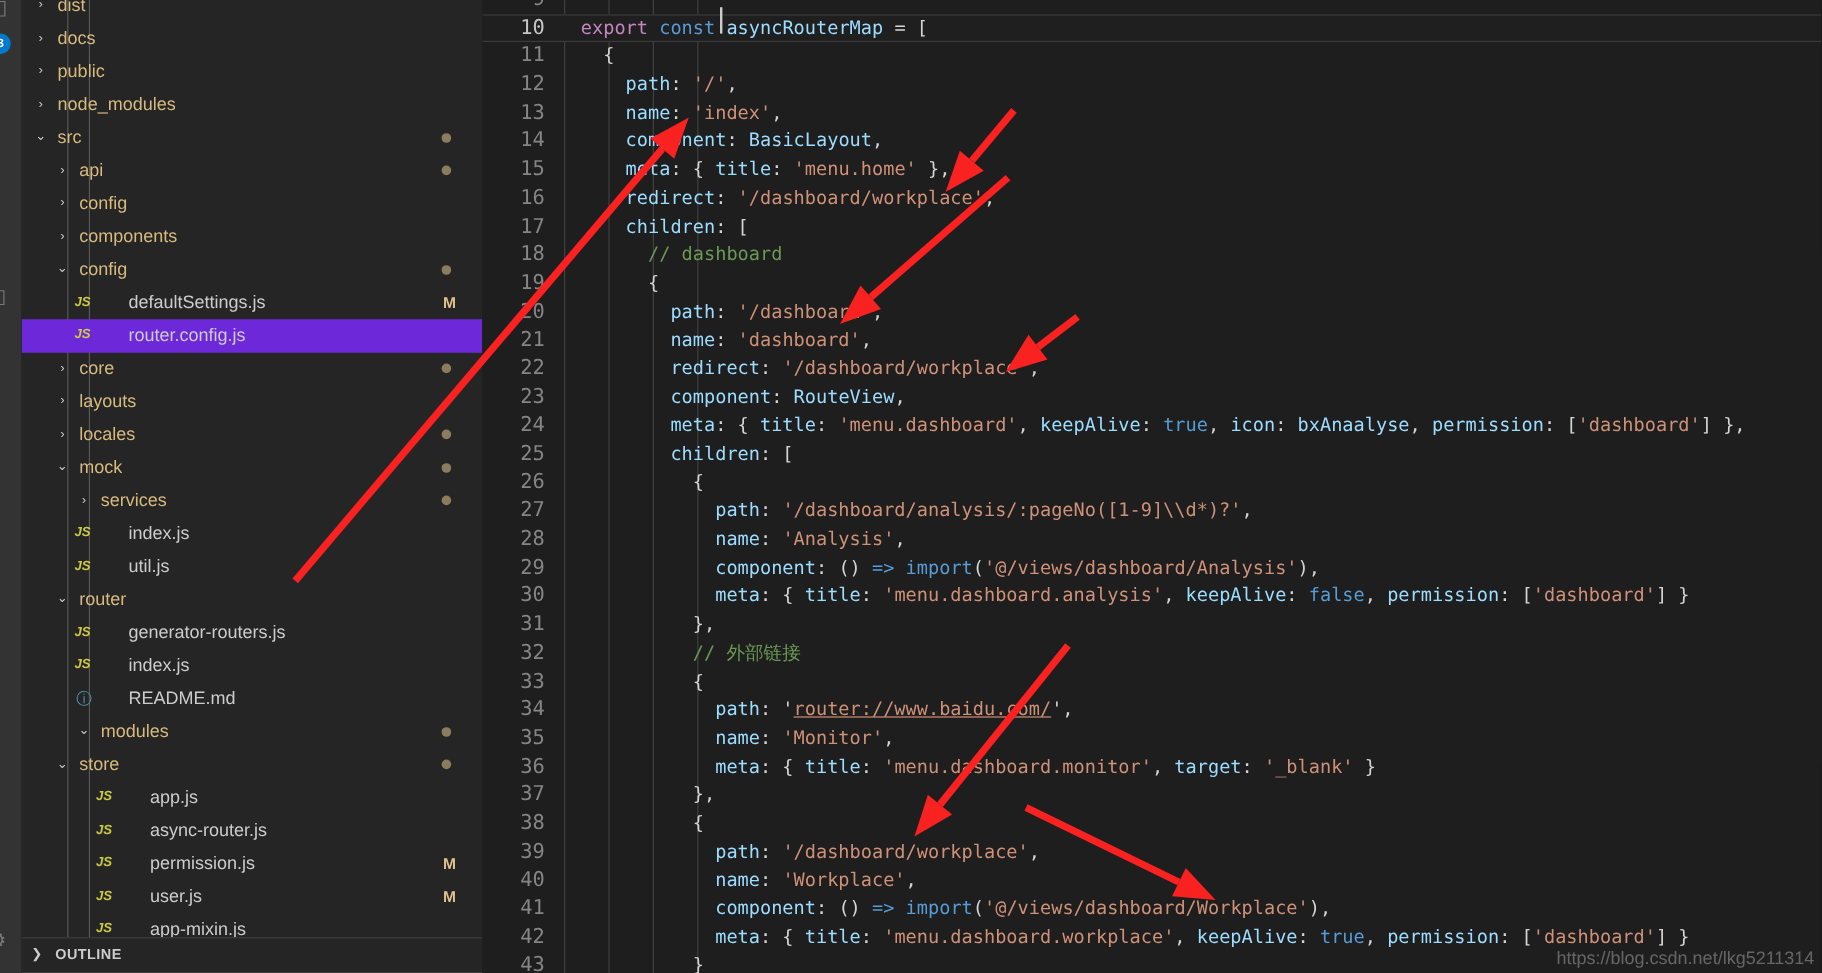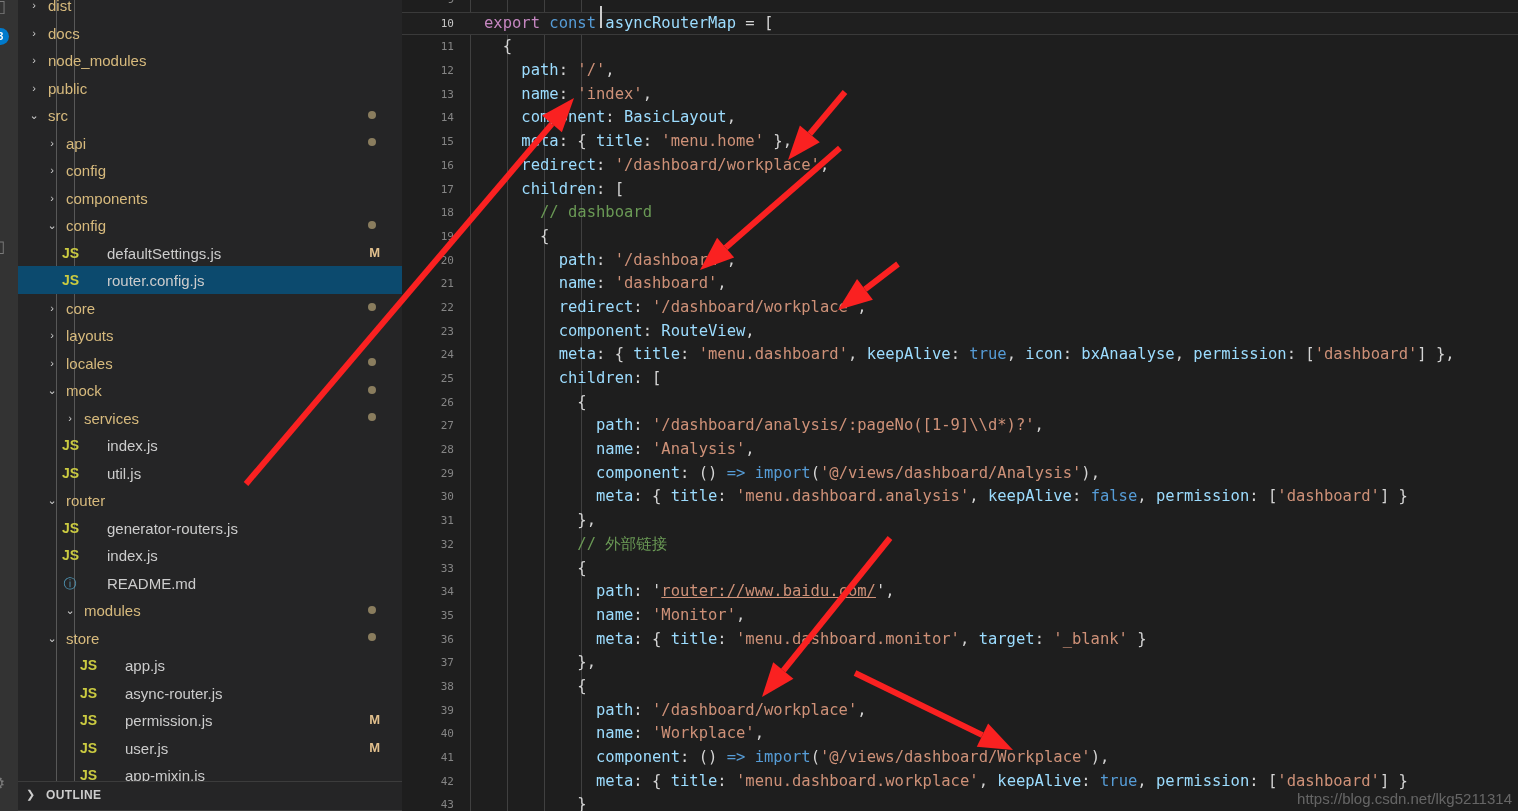--- a/index.html
+++ b/index.html
@@ -63,35 +63,36 @@
   .tree-row {
     position: relative;
     height: 27.5px;
     line-height: 27.5px;
     white-space: nowrap;
     font-size: 15px;
     color: #cccccc;
     cursor: pointer;
   }
   .tree-row.selected {
-    background: #0c4a6e;
+    background: #6d28d9;
   }
   .tree-row .chev {
     display: inline-block;
     width: 16px;
     text-align: center;
     font-size: 11px;
     color: #cccccc;
     vertical-align: middle;
   }
   .tree-row .jsicon {
     display: inline-block;
     width: 16px;
-    font-size: 14px;
+    font-size: 11px;
     font-weight: bold;
+    font-style: italic;
     color: #cbcb41;
     vertical-align: middle;
   }
   .tree-row .mdicon {
     display: inline-block;
     width: 16px;
     font-size: 13px;
     color: #519aba;
     text-align: center;
     vertical-align: middle;
@@ -170,21 +171,21 @@
     height: 23.7px;
     line-height: 23.7px;
     white-space: pre;
   }
   .line .num {
     position: absolute;
     left: 0; top: 0;
     width: 52px;
     text-align: right;
     color: #858585;
-    font-size: 11px;
+    font-size: 17px;
   }
   .line.current .num { color: #c6c6c6; }
   .line.current {
     background: #1f1f1f;
     border-top: 1px solid #3a3a3a;
     border-bottom: 1px solid #3a3a3a;
     height: 21.7px;
     line-height: 21.7px;
   }
   .line .code {
@@ -250,22 +251,22 @@
     <div class="act-glyph" style="top:690px;">○</div>
     <div class="act-glyph" style="top:775px;">⚙</div>
   </div>
 
   <div class="sidebar">
     <div class="indent-guide" style="left:38px;"></div>
     <div class="indent-guide" style="left:56px;"></div>
     <div class="tree" id="tree">
         <div class="tree-row folder"><span style="display: inline-block; width: 8px;"></span><span class="chev">›</span><span class="lbl">dist</span></div>
         <div class="tree-row folder"><span style="display: inline-block; width: 8px;"></span><span class="chev">›</span><span class="lbl">docs</span></div>
+        <div class="tree-row folder"><span style="display: inline-block; width: 8px;"></span><span class="chev">›</span><span class="lbl">public</span></div>
         <div class="tree-row folder"><span style="display: inline-block; width: 8px;"></span><span class="chev">›</span><span class="lbl">node_modules</span></div>
-        <div class="tree-row folder"><span style="display: inline-block; width: 8px;"></span><span class="chev">›</span><span class="lbl">public</span></div>
         <div class="tree-row folder"><span style="display: inline-block; width: 8px;"></span><span class="chev">⌄</span><span class="lbl">src</span><span class="dot"></span></div>
         <div class="tree-row folder"><span style="display: inline-block; width: 26px;"></span><span class="chev">›</span><span class="lbl">api</span><span class="dot"></span></div>
         <div class="tree-row folder"><span style="display: inline-block; width: 26px;"></span><span class="chev">›</span><span class="lbl">config</span></div>
         <div class="tree-row folder"><span style="display: inline-block; width: 26px;"></span><span class="chev">›</span><span class="lbl">components</span></div>
         <div class="tree-row folder"><span style="display: inline-block; width: 26px;"></span><span class="chev">⌄</span><span class="lbl">config</span><span class="dot"></span></div>
         <div class="tree-row file"><span style="display: inline-block; width: 44px;"></span><span class="jsicon">JS</span><span class="lbl">defaultSettings.js</span><span class="mflag">M</span></div>
         <div class="tree-row file selected"><span style="display: inline-block; width: 44px;"></span><span class="jsicon">JS</span><span class="lbl">router.config.js</span></div>
         <div class="tree-row folder"><span style="display: inline-block; width: 26px;"></span><span class="chev">›</span><span class="lbl">core</span><span class="dot"></span></div>
         <div class="tree-row folder"><span style="display: inline-block; width: 26px;"></span><span class="chev">›</span><span class="lbl">layouts</span></div>
         <div class="tree-row folder"><span style="display: inline-block; width: 26px;"></span><span class="chev">›</span><span class="lbl">locales</span><span class="dot"></span></div>

